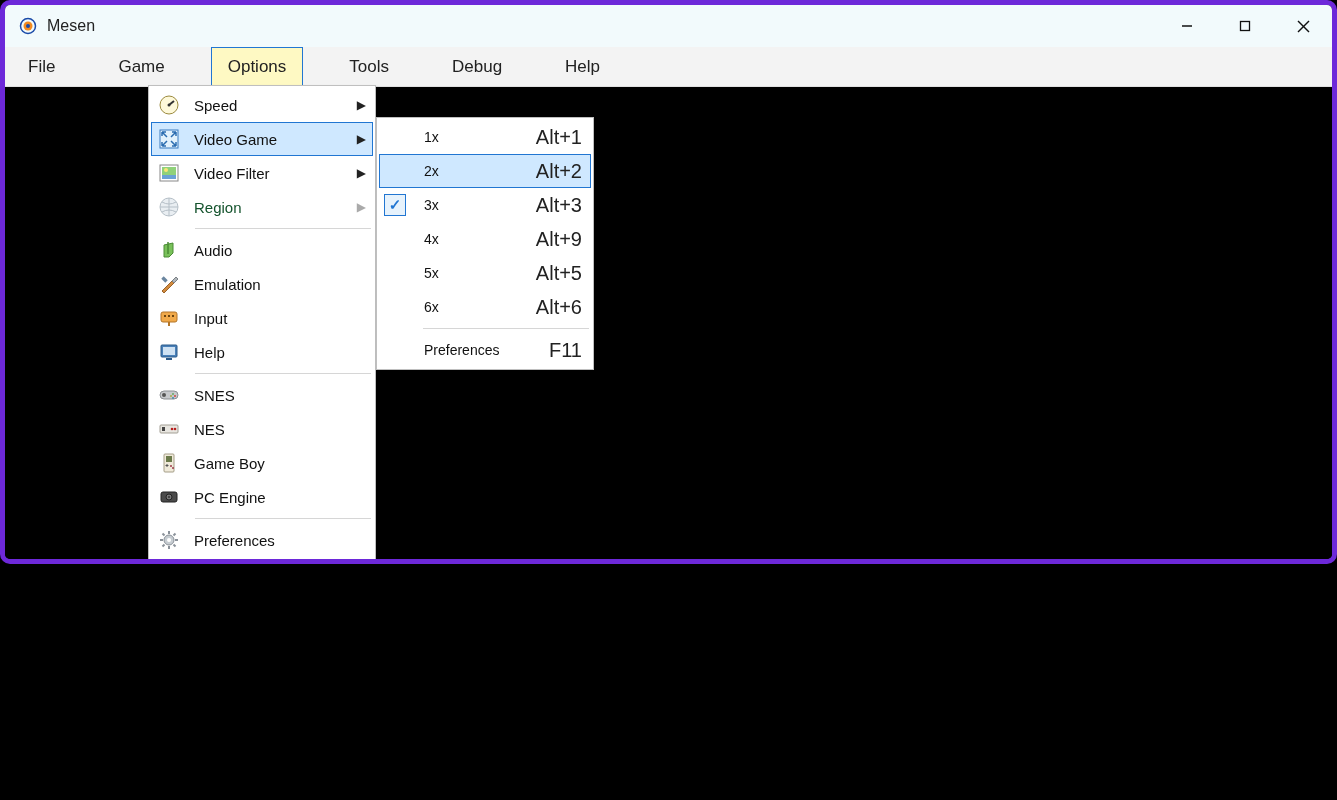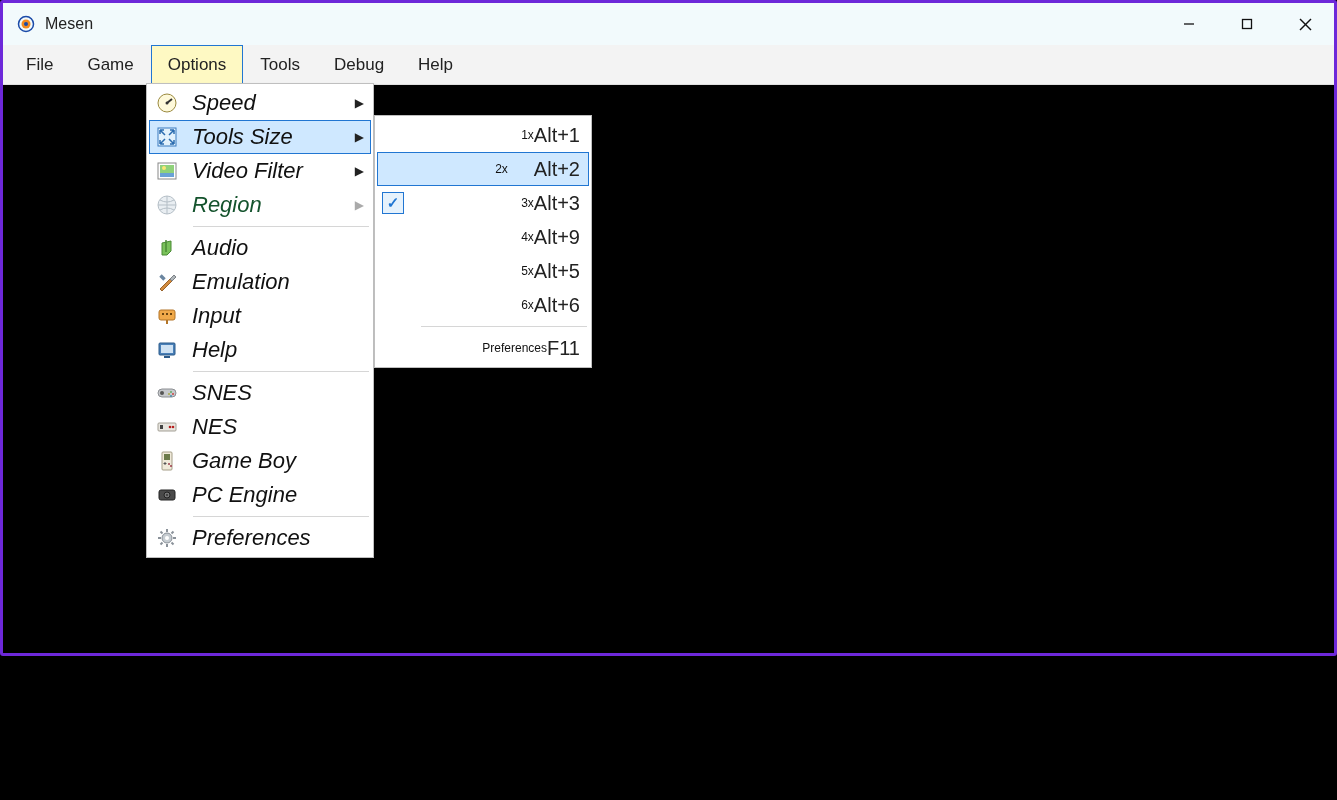--- a/index.html
+++ b/index.html
@@ -11,25 +11,25 @@
     background: #000;
     width: 1337px;
     height: 800px;
     overflow: hidden;
     position: relative;
   }
   .window {
     position: absolute;
     left: 0; top: 0;
     width: 1337px;
-    height: 656px;
+    height: 564px;
     background: #000;
-    border-radius: 3px;
+    border-radius: 10px;
     overflow: hidden;
-    border: 3px solid #6d28d9;
+    border: 5px solid #6d28d9;
   }
   .titlebar {
     height: 42px;
     background: #f2fafc;
     display: flex;
     align-items: center;
     padding-left: 14px;
   }
   .titlebar .app-icon {
     width: 18px; height: 18px;
@@ -55,20 +55,21 @@
     justify-content: center;
     color: #111;
   }
   .menubar {
     height: 40px;
     background: #f3f3f3;
     display: flex;
     align-items: stretch;
     padding-left: 6px;
     border-bottom: 1px solid #e0e0e0;
+    gap: 29px;
   }
   .menubar .menu {
     padding: 0 16px;
     display: flex;
     align-items: center;
     font-size: 17px;
     color: #222;
     border: 1px solid transparent;
   }
   .menubar .menu.active {
@@ -105,23 +106,22 @@
     width: 26px;
     height: 26px;
     margin-right: 12px;
     display: flex;
     align-items: center;
     justify-content: center;
     flex-shrink: 0;
   }
   .dd-item .label {
     flex: 1;
-    font-size: 22px;
+    font-size: 15px;
     color: #111;
-    font-style: italic;
   }
   .dd-item.disabled .label { color: #14532d; }
   .dd-item .arrow {
     font-size: 12px;
     color: #222;
     margin-left: 6px;
   }
   .dd-item.disabled .arrow { color: #aaa; }
   .dd-item.highlight {
     background: #cfe8ff;
@@ -158,32 +158,30 @@
   }
   .sub-item .chk.checked {
     border: 1px solid #2176d2;
     background: #e6f2fc;
     color: #2176d2;
     font-size: 15px;
     font-weight: bold;
   }
   .sub-item .slabel {
     flex: 1;
-    font-size: 12px;
+    font-size: 14px;
     color: #111;
-    text-align: right;
   }
   .sub-item .shortcut {
     font-size: 20px;
     color: #222;
   }
   .sub-item.highlight {
     background: #cfe8ff;
     border: 1px solid #2176d2;
-    gap: 26px;
   }
   .sub-sep {
     height: 1px;
     background: #d6d6d6;
     margin: 4px 2px 4px 44px;
   }
   svg { display: block; }
 </style>
 </head>
 <body>
@@ -247,21 +245,21 @@
     <div class="dd-item highlight">
       <span class="ico">
         <svg width="22" height="22" viewBox="0 0 22 22">
             <rect x="2" y="2" width="18" height="18" fill="#e2f1fc" stroke="#3a7abf" stroke-width="1"></rect>
             <path d="M4 4 L8 4 M4 4 L4 8 M4 4 L9 9" stroke="#2b6cb0" stroke-width="1.5" fill="none"></path>
             <path d="M18 4 L14 4 M18 4 L18 8 M18 4 L13 9" stroke="#2b6cb0" stroke-width="1.5" fill="none"></path>
             <path d="M4 18 L8 18 M4 18 L4 14 M4 18 L9 13" stroke="#2b6cb0" stroke-width="1.5" fill="none"></path>
             <path d="M18 18 L14 18 M18 18 L18 14 M18 18 L13 13" stroke="#2b6cb0" stroke-width="1.5" fill="none"></path>
           </svg>
       </span>
-      <span class="label">Tools Size</span>
+      <span class="label">Video Game</span>
       <span class="arrow">▶</span>
     </div>
 
     <div class="dd-item">
       <span class="ico">
         <svg width="22" height="22" viewBox="0 0 22 22">
             <rect x="2" y="3" width="18" height="16" fill="#fff" stroke="#888" stroke-width="1"></rect>
             <rect x="4" y="5" width="14" height="8" fill="#8fd17a"></rect>
             <circle cx="8" cy="8" r="2" fill="#fbe674"></circle>
             <rect x="4" y="13" width="14" height="4" fill="#6aa2d6"></rect>

